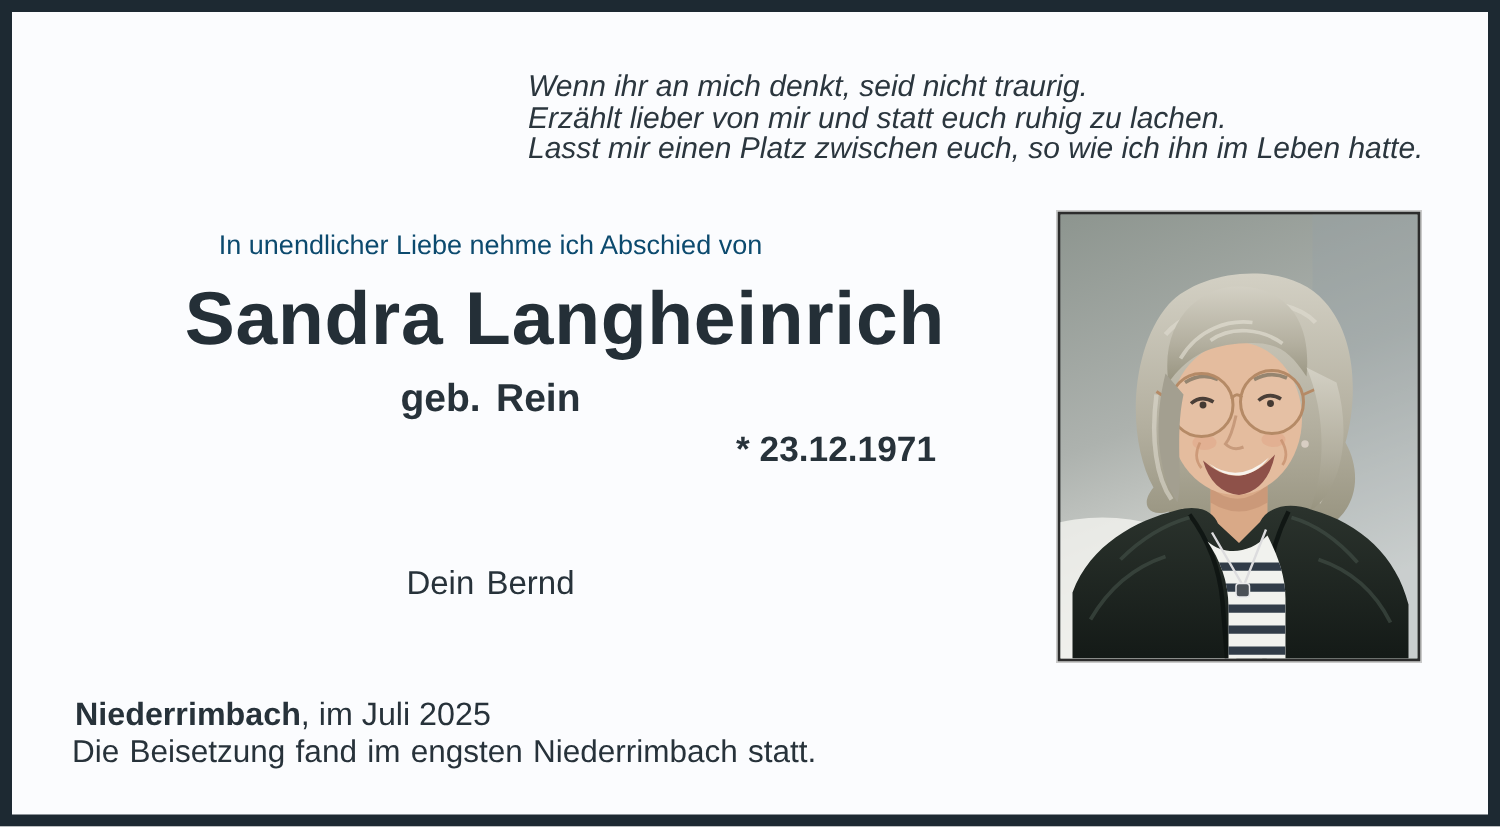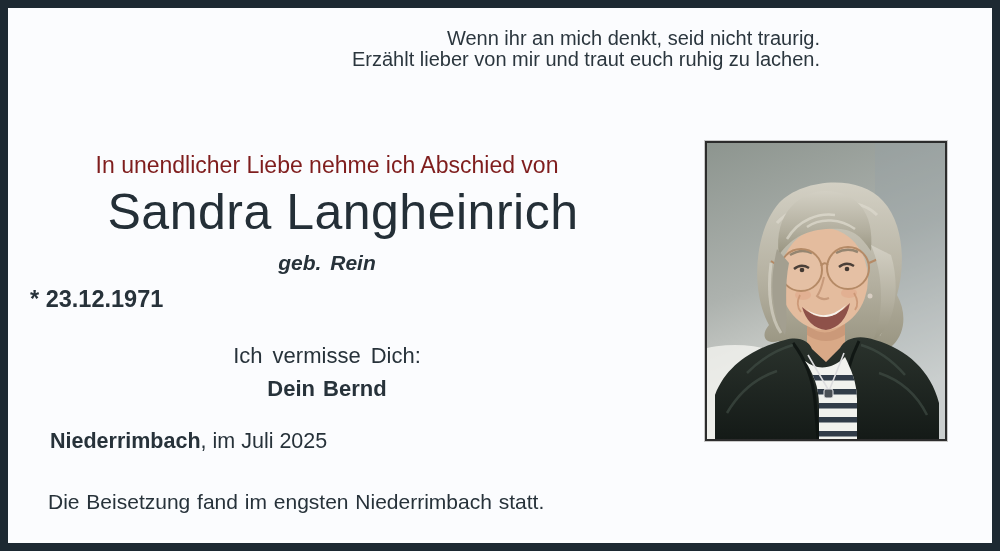--- a/index.html
+++ b/index.html
@@ -8,69 +8,69 @@
     width:1000px;height:551px;
     box-sizing:border-box;
     background:#fbfcfe;
     border:8px solid #1d2932;
     overflow:hidden;
     font-family:"Liberation Sans", sans-serif;
     color:#27323a;
   }
   .abs{position:absolute;}
   .verse{
-    left:344px;top:20px;
+    left:344px;top:40px;
+    font-style:italic;
     font-size:20px;line-height:20.5px;
     color:#2b363e;
     white-space:nowrap;
-    text-align:right;
   }
   .center-col{
     left:22px;top:0;width:594px;height:100%;
     text-align:center;
   }
   .intro{
     position:absolute;left:0;width:100%;top:146px;
-    font-size:23px;line-height:1;
-    color:#7f1d1d;
+    font-size:18px;line-height:1;
+    color:#0c4a6e;
     white-space:nowrap;
   }
   .name{
-    position:absolute;left:16px;width:100%;top:179px;
+    position:absolute;left:6px;width:100%;top:179px;
     margin:0;
     font-size:50px;line-height:1;
-    font-weight:normal;
+    font-weight:bold;
     letter-spacing:0.5px;
     color:#242f37;
     white-space:nowrap;
+    text-align:right;
   }
   .maiden{
     position:absolute;left:0;width:100%;top:244px;
-    font-size:21px;line-height:1;font-weight:bold;
+    font-size:26px;line-height:1;font-weight:bold;
     word-spacing:3px;
-    font-style:italic;
   }
   .dates{
     position:absolute;left:0;width:100%;top:280px;
-    display:flex;justify-content:flex-start;gap:32px;
+    display:flex;justify-content:flex-end;gap:32px;
     font-size:23.5px;line-height:1;font-weight:bold;
     white-space:nowrap;
   }
   .farewell{
     position:absolute;left:0;width:100%;top:337px;
     font-size:22px;line-height:1;
     word-spacing:4px;
   }
   .mourner{
     position:absolute;left:0;width:100%;top:370px;
-    font-size:22px;line-height:1;font-weight:bold;
+    font-size:22px;line-height:1;font-weight:normal;
     word-spacing:2px;
   }
   .place-line{
-    left:42px;top:423px;
+    left:42px;top:458px;
     font-size:21.5px;line-height:1;
     white-space:nowrap;
   }
   .place-line .b{font-weight:bold;}
   .funeral{
     left:40px;top:483px;
     font-size:21px;line-height:1;
     word-spacing:1px;
     white-space:nowrap;
   }
@@ -83,31 +83,31 @@
   }
   .photo svg{display:block;}
 </style>
 </head>
 <body>
 
 <div class="page">
 
   <div class="abs verse">
     <div>Wenn ihr an mich denkt, seid nicht traurig.</div>
-    <div>Erzählt lieber von mir und traut euch ruhig zu lachen.</div>
+    <div>Erzählt lieber von mir und statt euch ruhig zu lachen.</div>
+    <div>Lasst mir einen Platz zwischen euch, so wie ich ihn im Leben hatte.</div>
   </div>
 
   <div class="abs center-col">
     <div class="intro">In unendlicher Liebe nehme ich Abschied von</div>
     <h1 class="name">Sandra Langheinrich</h1>
     <div class="maiden">geb. Rein</div>
     <div class="dates">
       <span>* 23.12.1971</span>
     </div>
-    <div class="farewell">Ich vermisse Dich:</div>
     <div class="mourner">Dein Bernd</div>
   </div>
 
   <div class="abs place-line"><span class="b">Niederrimbach</span><span>, im Juli 2025</span></div>
 
   <div class="abs funeral">Die Beisetzung fand im engsten Niederrimbach statt.</div>
 
   <div class="abs photo">
     <svg viewBox="0 0 238 296" width="238" height="296">
       <defs>

